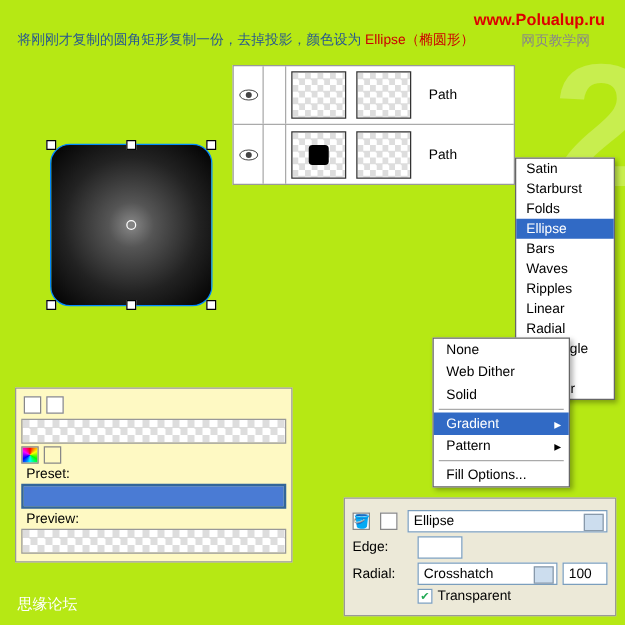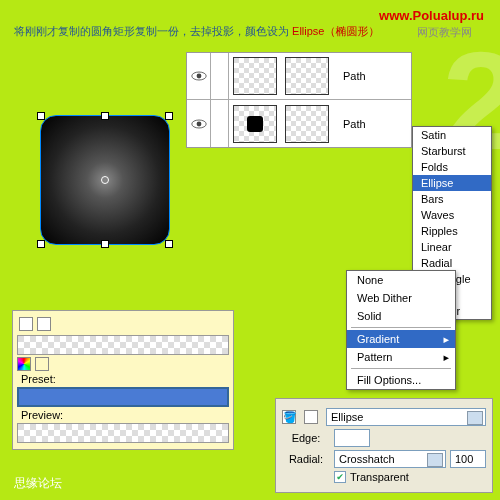--- a/index.html
+++ b/index.html
@@ -33,21 +33,21 @@
 .menu2 .sep{height:1px;background:#aaa;margin:2px 4px}
 .panel{position:absolute;top:310px;left:12px;width:222px;background:#fef9c3;border:1px solid #999;padding:4px}
 .ptop{height:18px;display:flex;gap:4px;padding:2px}
 .ptop .ic{width:14px;height:14px;border:1px solid #888;background:#fff}
 .checker{height:20px;border:1px solid #999;background:repeating-conic-gradient(#fff 0 25%,#ddd 0 50%) 0 0/12px 12px;margin:2px 0}
 .checker.sel{border:2px solid #369}
 .plabel{margin:2px 0 1px 4px}
 .swatch{width:14px;height:14px;border:1px solid #888;display:inline-block;vertical-align:middle;margin-right:4px}
 .panel2{position:absolute;bottom:7px;right:7px;width:218px;background:#ece9d8;border:1px solid #999;padding:6px}
 .prow{display:flex;align-items:center;margin:3px 0;gap:4px}
-.prow .lbl{width:48px;text-align:center}
+.prow .lbl{width:48px;text-align:left}
 .dd{flex:1;height:18px;background:#fff;border:1px solid #7b9ebd;display:flex;align-items:center;padding:0 4px;position:relative}
 .dd::after{content:"";position:absolute;right:2px;top:2px;width:14px;height:12px;background:#cde;border:1px solid #89a}
 .dd .v{position:relative;z-index:1}
 .num{width:36px;height:18px;background:#fff;border:1px solid #7b9ebd;padding:0 4px;display:flex;align-items:center}
 .chk{width:12px;height:12px;border:1px solid #7b9ebd;background:#fff;display:flex;align-items:center;justify-content:center;font-size:9px;color:#2a5}
 .forum{position:absolute;bottom:8px;left:14px;color:#fff;font-size:12px}
 .big2{position:absolute;top:20px;right:-20px;font-size:140px;color:rgba(255,255,255,.25);font-weight:bold;z-index:-1}
 </style>
 </head>
 <body>

